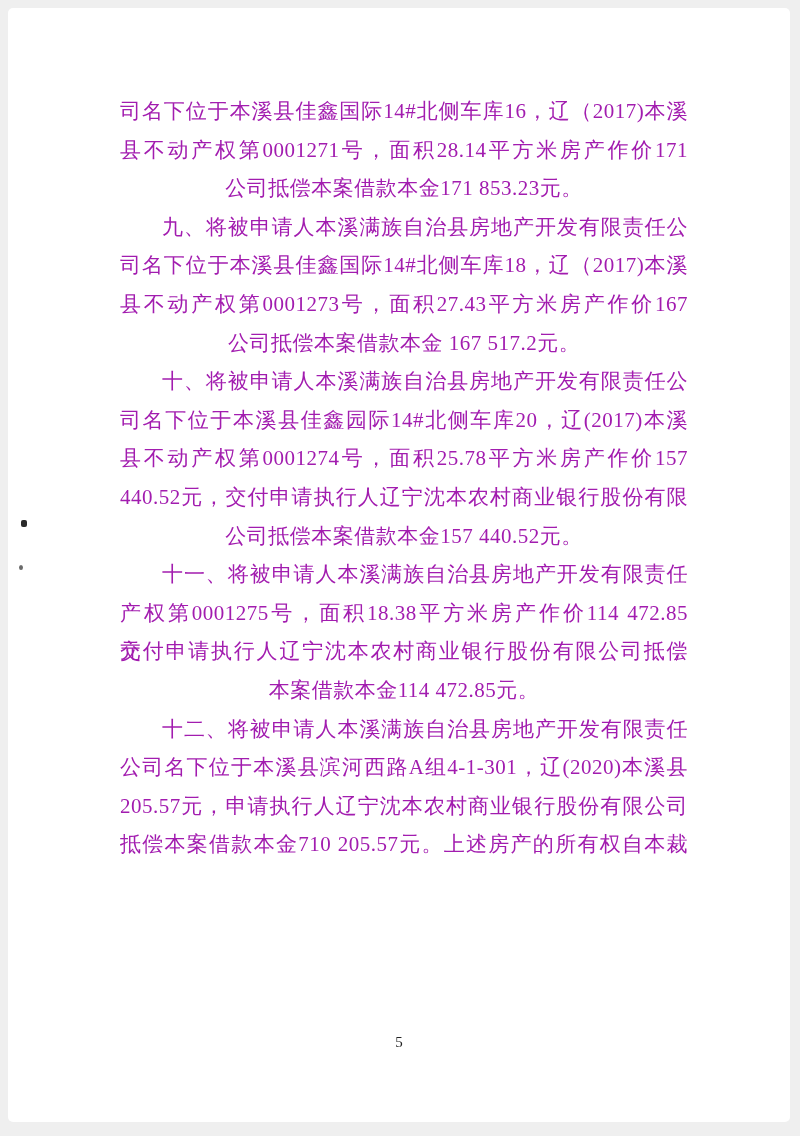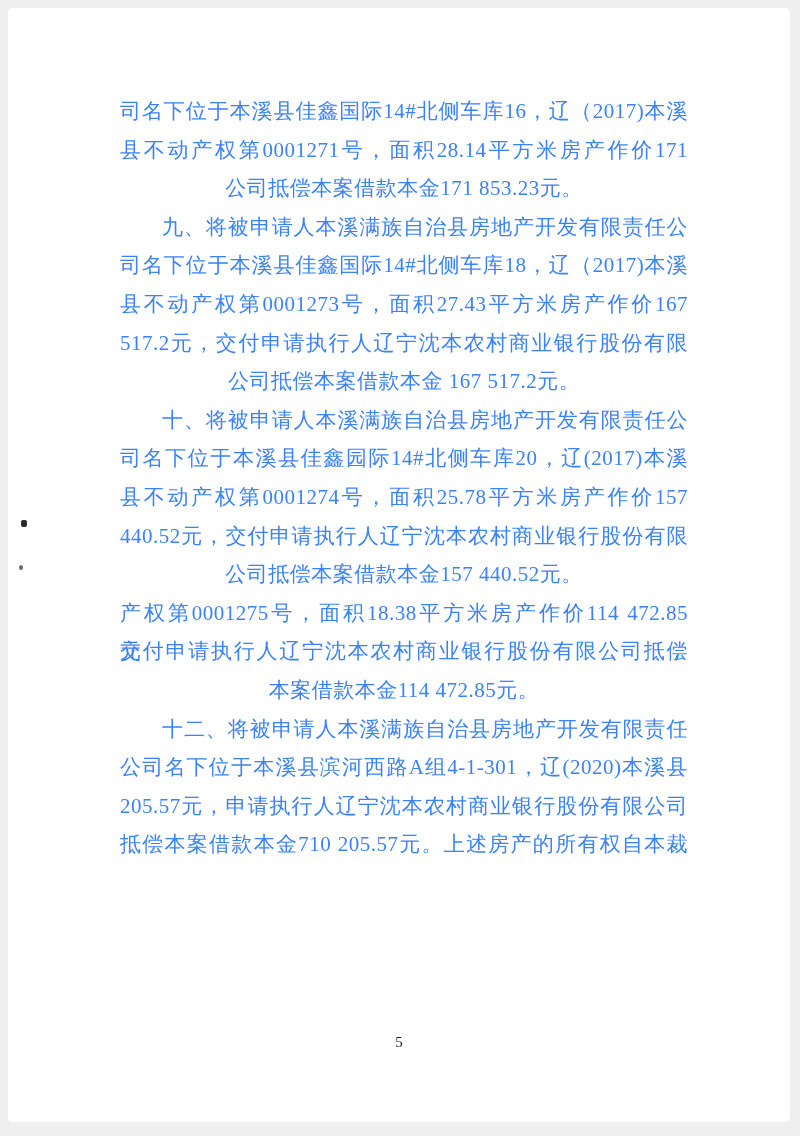--- a/index.html
+++ b/index.html
@@ -13,21 +13,21 @@
   .paper {
     position: absolute;
     left: 8px; top: 8px; right: 10px; bottom: 14px;
     background: #ffffff;
     border-radius: 5px;
   }
   .content {
     position: absolute;
     left: 112px; top: 84px;
     width: 568px;
-    color: #3b82f6;
+    color: #a21caf;
     font-size: 21px;
   }
   .line {
     height: 38.6px;
     line-height: 38.6px;
     white-space: pre;
     text-align: center;
     letter-spacing: 0.5px;
   }
   .line.just {
@@ -57,27 +57,27 @@
 <body>
 
 <div class="paper">
   <div class="content">
       <div class="line just">司名下位于本溪县佳鑫国际14#北侧车库16，辽（2017)本溪</div>
       <div class="line just">县不动产权第0001271号，面积28.14平方米房产作价171</div>
       <div class="line">公司抵偿本案借款本金171 853.23元。</div>
       <div class="line indent just">九、将被申请人本溪满族自治县房地产开发有限责任公</div>
       <div class="line just">司名下位于本溪县佳鑫国际14#北侧车库18，辽（2017)本溪</div>
       <div class="line just">县不动产权第0001273号，面积27.43平方米房产作价167</div>
-      <div class="line just">517.2元，交付申请执行人辽宁沈本农村商业银行股份有限</div>
       <div class="line">公司抵偿本案借款本金 167 517.2元。</div>
       <div class="line indent just">十、将被申请人本溪满族自治县房地产开发有限责任公</div>
       <div class="line just">司名下位于本溪县佳鑫园际14#北侧车库20，辽(2017)本溪</div>
       <div class="line just">县不动产权第0001274号，面积25.78平方米房产作价157</div>
       <div class="line just">440.52元，交付申请执行人辽宁沈本农村商业银行股份有限</div>
       <div class="line">公司抵偿本案借款本金157 440.52元。</div>
+      <div class="line indent just">十一、将被申请人本溪满族自治县房地产开发有限责任</div>
       <div class="line just">产权第0001275号，面积18.38平方米房产作价114 472.85元，</div>
       <div class="line just">交付申请执行人辽宁沈本农村商业银行股份有限公司抵偿</div>
       <div class="line">本案借款本金114 472.85元。</div>
       <div class="line indent just">十二、将被申请人本溪满族自治县房地产开发有限责任</div>
       <div class="line just">公司名下位于本溪县滨河西路A组4-1-301，辽(2020)本溪县</div>
       <div class="line just">205.57元，申请执行人辽宁沈本农村商业银行股份有限公司</div>
       <div class="line just">抵偿本案借款本金710 205.57元。上述房产的所有权自本裁</div>
     </div>
   <div class="pageno">5</div>
   <div class="dot dot1"></div>

